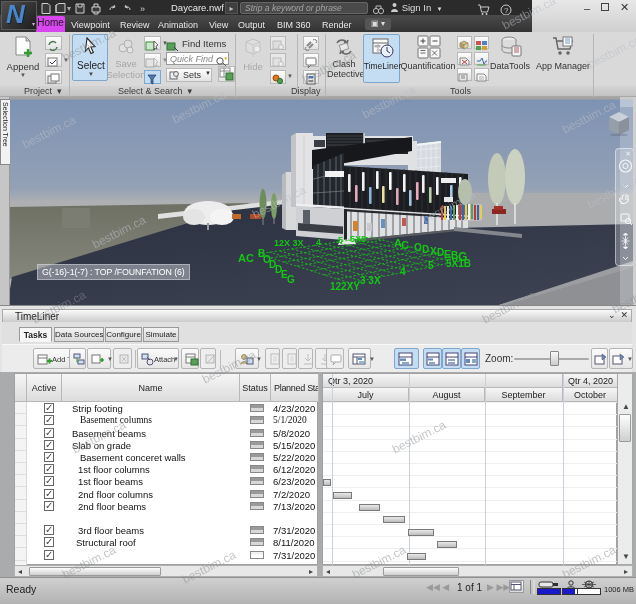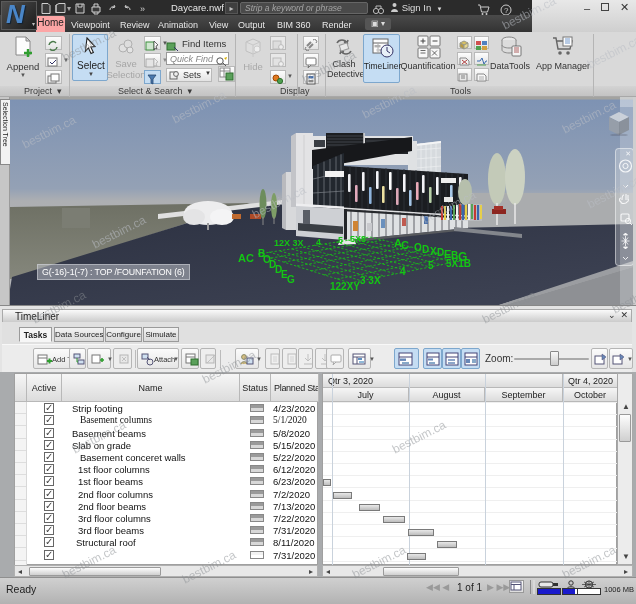--- a/index.html
+++ b/index.html
@@ -11,21 +11,21 @@
 #nlogo{left:1px;top:1px;width:36px;height:29px;background:linear-gradient(135deg,#4e4e4e,#1d1d1d);border:1px solid #5a5a5a;z-index:5;}
 #nlogo .n{position:absolute;left:4px;top:-3px;font-size:26px;font-weight:bold;font-style:italic;color:#4a86c8;text-shadow:1px 1px 1px #123;}
 #nlogo .dd{position:absolute;right:1px;bottom:2px;color:#bbb;font-size:6px;}
 .qat{top:2px;height:12px;color:#c8c8c8;font-size:10px;}
 #doctitle{left:171px;top:2px;color:#e8e8e8;font-size:9.5px;}
 #searchbox{left:240px;top:2px;width:128px;height:12px;background:#4a4a4a;border:1px solid #666;border-radius:2px;color:#a5a5a5;font-style:italic;font-size:9px;padding-left:4px;line-height:11px;}
 #signin{left:390px;top:2px;color:#ddd;font-size:9.5px;}
 
 #tabrow{left:0;top:15px;width:532px;height:17px;background:linear-gradient(180deg,#4a4a4a,#333);}
 .rtab{position:absolute;top:18px;height:14px;color:#e6e6e6;font-size:9px;line-height:14px;}
-#tab-home{left:36px;top:16px;width:29px;height:16px;background:#fca5a5;color:#222;text-align:center;border-radius:2px 2px 0 0;font-size:10px;}
+#tab-home{left:36px;top:16px;width:29px;height:16px;background:#d946ef;color:#222;text-align:center;border-radius:2px 2px 0 0;font-size:10px;}
 
 #ribbon{left:0;top:32px;width:636px;height:54px;background:#d9d9d9;}
 #grouplabels{left:0;top:86px;width:636px;height:11px;background:linear-gradient(180deg,#d3d3d3,#c3c3c3);border-bottom:1px solid #a8a8a8;}
 .glabel{position:absolute;top:86px;font-size:9px;color:#3a3a3a;line-height:11px;}
 .gsep{position:absolute;top:34px;width:1px;height:63px;background:#b5b5b5;}
 .smbtn{position:absolute;border:1px solid #b9b9b9;background:linear-gradient(180deg,#fdfdfd,#e3e3e3);}
 .bluebtn{background:#c5ddf3 !important;border:1px solid #7da7cd !important;}
 
 #dockstrip{left:0;top:97px;width:10px;height:208px;background:#c6c6c6;border-right:1px solid #9a9a9a;}
 #seltree{left:0px;top:99px;width:11px;height:66px;background:#f2f2f2;border:1px solid #888;font-size:7px;color:#222;writing-mode:vertical-rl;line-height:9px;padding-top:2px;}
@@ -124,21 +124,21 @@
 <div class="abs rtab" style="left:238px;">Output</div>
 <div class="abs rtab" style="left:277px;">BIM 360</div>
 <div class="abs rtab" style="left:322px;">Render</div>
 <div class="abs" style="left:365px;top:18px;width:26px;height:12px;background:#555;border-radius:2px;color:#ddd;font-size:8px;text-align:center;line-height:12px;">▣ ▾</div>
 
 <div class="abs" id="ribbon"></div>
 <div class="abs" id="grouplabels"></div>
 <div class="abs glabel" style="left:24px;">Project &nbsp;▾</div>
 <div class="abs glabel" style="left:118px;">Select &amp; Search &nbsp;▾</div>
 <div class="abs glabel" style="left:245px;margin-top:20px;">Visibility</div>
-<div class="abs glabel" style="left:280px;text-align:center;">Display</div>
+<div class="abs glabel" style="left:291px;text-align:center;">Display</div>
 <div class="abs glabel" style="left:450px;">Tools</div>
 <div class="abs gsep" style="left:69px;"></div>
 <div class="abs gsep" style="left:235px;"></div>
 <div class="abs gsep" style="left:297px;"></div>
 <div class="abs gsep" style="left:325px;"></div>
 <div class="abs gsep" style="left:593px;"></div>
 <div id="ribbonbtns">
 <div class="abs" style="left:6px;top:35px;width:34px;height:50px;">
  <svg class="abs" style="left:7px;top:1px;" width="22" height="24" viewBox="0 0 22 24">
   <path d="M3 1h10l4 4v14H3z" fill="#fdfdfd" stroke="#888"></path>
@@ -799,21 +799,20 @@
 <div class="abs" style="left:0;top:28px;width:12px;height:164px;background:repeating-linear-gradient(180deg,#f4f4f4 0px,#f4f4f4 11.2px,#ddd 11.2px,#ddd 12.2px);border-right:1px solid #d8d8d8;"></div>
 <div class="trow" style="top:28.2px;"><span class="rowsel"></span><span class="cb"></span><span class="tname" style="padding-left:0px">Strip footing</span><span class="statico"></span><span class="tdate">4/23/2020</span></div>
     <div class="trow" style="top:40.4px;font-family:Liberation Serif, serif;"><span class="rowsel"></span><span class="cb"></span><span class="tname" style="padding-left:8px">Basement  columns</span><span class="statico"></span><span class="tdate">5/1/2020</span></div>
     <div class="trow" style="top:52.6px;"><span class="rowsel"></span><span class="cb"></span><span class="tname" style="padding-left:0px">Basement beams</span><span class="statico"></span><span class="tdate">5/8/2020</span></div>
     <div class="trow" style="top:64.8px;"><span class="rowsel"></span><span class="cb"></span><span class="tname" style="padding-left:0px">Slab on grade</span><span class="statico"></span><span class="tdate">5/15/2020</span></div>
     <div class="trow" style="top:77.0px;"><span class="rowsel"></span><span class="cb"></span><span class="tname" style="padding-left:8px">Basement conceret walls</span><span class="statico"></span><span class="tdate">5/22/2020</span></div>
     <div class="trow" style="top:89.2px;"><span class="rowsel"></span><span class="cb"></span><span class="tname" style="padding-left:6px">1st floor  columns</span><span class="statico"></span><span class="tdate">6/12/2020</span></div>
     <div class="trow" style="top:101.4px;"><span class="rowsel"></span><span class="cb"></span><span class="tname" style="padding-left:6px">1st floor beams</span><span class="statico"></span><span class="tdate">6/23/2020</span></div>
     <div class="trow" style="top:113.6px;"><span class="rowsel"></span><span class="cb"></span><span class="tname" style="padding-left:6px">2nd floor  columns</span><span class="statico"></span><span class="tdate">7/2/2020</span></div>
     <div class="trow" style="top:125.8px;"><span class="rowsel"></span><span class="cb"></span><span class="tname" style="padding-left:6px">2nd floor  beams</span><span class="statico"></span><span class="tdate">7/13/2020</span></div>
-    <div class="trow" style="top:138.0px;"><span class="rowsel"></span><span class="cb"></span><span class="tname" style="padding-left:6px">3rd floor  columns</span><span class="statico"></span><span class="tdate">7/22/2020</span></div>
     <div class="trow" style="top:150.2px;"><span class="rowsel"></span><span class="cb"></span><span class="tname" style="padding-left:6px">3rd floor  beams</span><span class="statico"></span><span class="tdate">7/31/2020</span></div>
     <div class="trow" style="top:162.4px;"><span class="rowsel"></span><span class="cb"></span><span class="tname" style="padding-left:4px">Structural roof</span><span class="statico"></span><span class="tdate">8/11/2020</span></div>
     <div class="trow" style="top:174.6px;"><span class="rowsel"></span><span class="cb"></span><span class="statico" style="background:linear-gradient(180deg,#f2f2f2 45%,#fff 45%)"></span><span class="tdate">7/31/2020</span></div>
 </div>
 
 <div class="abs" id="ganttarea">
 <div class="hdrcell" style="left:0;top:0;width:240px;height:14px;line-height:14px;text-align:left;padding-left:5px;">Qtr 3, 2020</div>
 <div class="hdrcell" style="left:240px;top:0;width:55px;height:14px;line-height:14px;text-align:left;padding-left:5px;">Qtr 4, 2020</div>
 <div class="hdrcell" style="left:0;top:14px;width:86px;height:14px;line-height:14px;">July</div>
 <div class="hdrcell" style="left:86px;top:14px;width:76px;height:14px;line-height:14px;">August</div>

